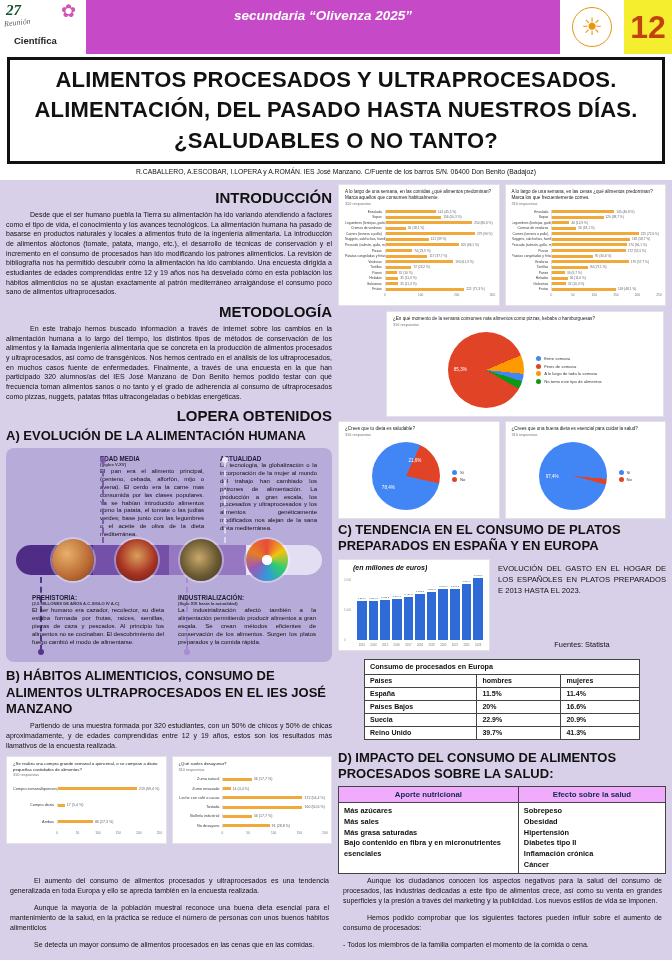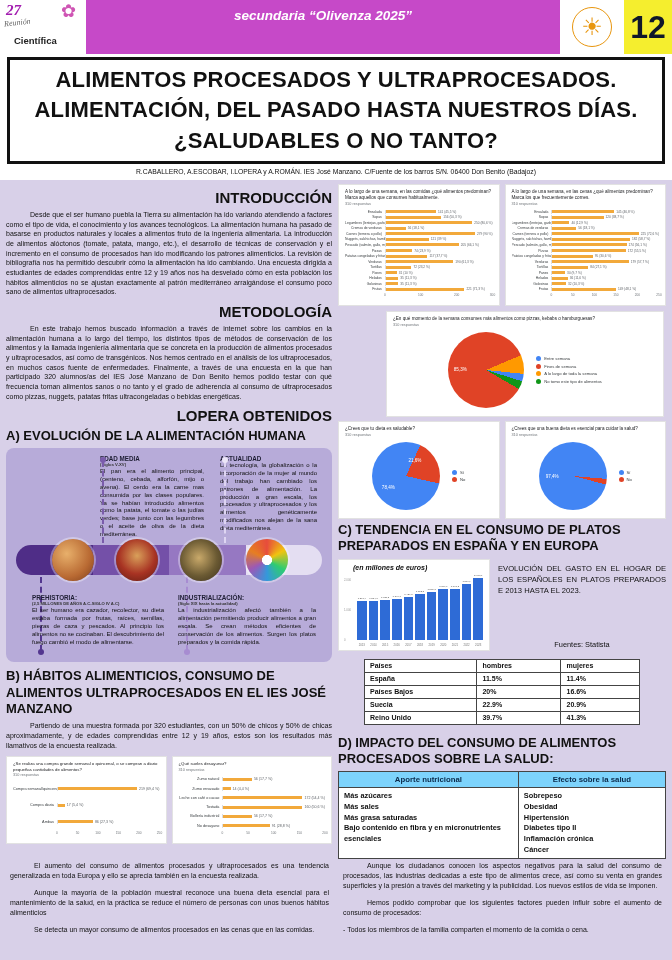--- a/index.html
+++ b/index.html
@@ -2,28 +2,28 @@
 <html><head>
 <meta charset="utf-8">
 <style>
   html,body{margin:0;padding:0;background:#9a93a8;}
   *{box-sizing:border-box;}
   .poster{width:672px;height:960px;margin:0 auto;background:#d8d0e8;font-family:"Liberation Sans",sans-serif;color:#111;overflow:hidden;position:relative;}
   
   .titlezone{background:#fff;padding:0 0 2px;}
   .topbar{display:flex;height:54px;background:#fff;}
   .logo27{width:86px;position:relative;background:#fff;}
-  .l27{position:absolute;top:2px;left:6px;font-family:"Liberation Serif",serif;font-style:italic;font-size:15px;color:#a21caf;font-weight:bold;}
+  .l27{position:absolute;top:2px;left:6px;font-family:"Liberation Serif",serif;font-style:italic;font-size:15px;color:#14532d;font-weight:bold;}
   .flower{position:absolute;top:0px;right:10px;font-size:18px;color:#cf55b4;}
   .lreu{position:absolute;top:18px;left:4px;font-family:"Liberation Serif",serif;font-style:italic;font-size:8px;color:#666;transform:rotate(-6deg);}
   .lcie{position:absolute;bottom:8px;left:14px;font-size:9.5px;font-weight:bold;color:#222;}
   .banner{flex:1;background:#c649c8;color:#fff;font-weight:bold;font-style:italic;font-size:13.5px;text-align:center;padding-top:7px;line-height:1.3;}
   .logoies{width:64px;background:#fff;display:flex;align-items:center;justify-content:center;}
   .sunring{width:40px;height:40px;border:1px solid #e8960f;border-radius:50%;color:#e8960f;font-size:24px;line-height:38px;text-align:center;}
-  .num12{width:48px;background:#f5ee2e;color:#0f172a;font-weight:bold;font-size:32px;display:flex;align-items:center;justify-content:center;}
+  .num12{width:48px;background:#f5ee2e;color:#c2410c;font-weight:bold;font-size:32px;display:flex;align-items:center;justify-content:center;}
   .titlebox{margin:3px 7px 0;background:#fff;border:3px solid #111;text-align:center;font-weight:bold;font-size:22px;line-height:1.38;padding:5px 2px;letter-spacing:.2px;}
   .authors{text-align:center;font-size:6.8px;padding:4px 0 3px;background:#fff;}
   
   .columns{display:flex;gap:6px;padding:4px 6px 0;}
   .col{min-width:0;}
   .col.left{width:326px;}
   .col.right{flex:1;}
   h2.h{font-size:15px;margin:5px 0 4px;font-weight:bold;text-align:right;}
   .body{font-size:7px;text-align:justify;line-height:1.38;margin:0 0 6px;text-indent:24px;}
   .sub{font-size:13px;font-weight:bold;margin:3px 0 4px;line-height:1.25;}
@@ -97,21 +97,21 @@
   .vyear{position:absolute;bottom:-7px;font-size:2.8px;color:#777;}
   .ccap{flex:1;display:flex;flex-direction:column;padding-top:4px;}
   .capt{font-size:7.6px;text-align:justify;line-height:1.45;}
   .src{font-size:7.4px;margin-top:auto;align-self:center;padding-bottom:2px;}
   
   table{border-collapse:collapse;}
   .eutable{width:276px;margin:8px auto 0;background:#fff;}
   .eutable th,.eutable td{border:1px solid #444;font-size:7px;font-weight:bold;text-align:left;padding:2.5px 5px;}
   .eutable .ttl{font-size:7.2px;}
   .dtable{width:100%;margin-top:3px;background:#fff;}
-  .dtable th{background:#7dd3fc;border:1px solid #444;font-size:7.8px;padding:3px;color:#0b2a4a;}
+  .dtable th{background:#f0abfc;border:1px solid #444;font-size:7.8px;padding:3px;color:#0b2a4a;}
   .dtable td{border:1px solid #444;font-size:7.4px;font-weight:bold;vertical-align:top;padding:3px 5px;line-height:1.45;}
   .dtable td:first-child{width:55%;}
   
   .discussion{padding:2px 10px 0;}
   .dh{text-align:center;font-size:15px;font-weight:bold;margin:6px 0 6px;}
   .drow{display:flex;gap:14px;}
   .dcol{flex:1;min-width:0;}
   .dpar{font-size:7px;text-align:justify;line-height:1.42;text-indent:24px;margin-bottom:7px;}
   .dbul{font-size:7px;text-align:left;line-height:1.42;margin-bottom:1px;}
 </style>
@@ -662,20 +662,23 @@
               </div>
             </div>
           </div>
         <div class="ccap">
           <div class="capt">EVOLUCIÓN DEL GASTO EN EL HOGAR DE LOS ESPAÑOLES EN PLATOS PREPARADOS E 2013 HASTA EL 2023.</div>
           <div class="src">Fuentes: Statista</div>
         </div>
       </div>
       <table class="eutable">
           <tbody>
+            <tr>
+              <th class="ttl" colspan="3">Consumo de procesados en Europa</th>
+            </tr>
             <tr>
               <th>Países</th>
               <th>hombres</th>
               <th>mujeres</th>
             </tr>
             <tr>
               <td>España</td>
               <td>11.5%</td>
               <td>11.4%</td>
             </tr>

